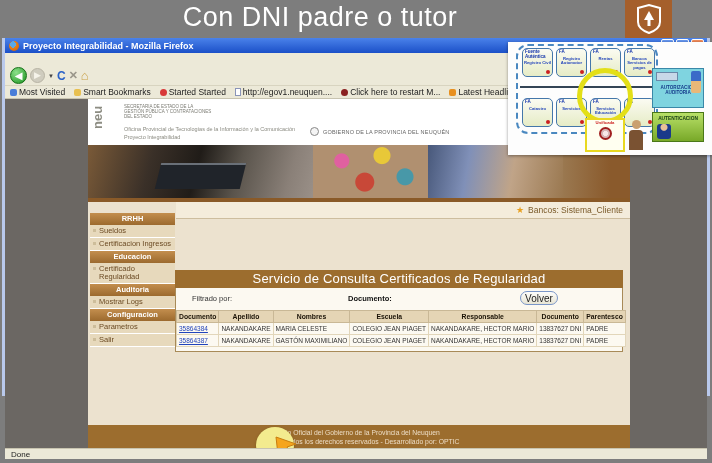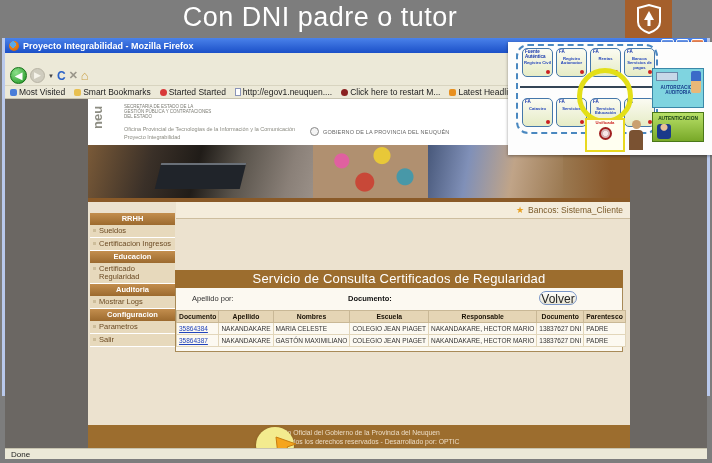--- a/index.html
+++ b/index.html
@@ -95,23 +95,23 @@
 
   
   .panel { position:absolute; left:87px; top:171px; width:448px; }
   .panel-header { height:18px; background:#9c6d2e; color:#fff; font-size:13px; text-align:center; line-height:18px; letter-spacing:.2px; }
   .panel-body { background:#fcf9f1; border:1px solid #a88a58; border-top:none; padding-bottom:4px; }
   .filter-row { position:relative; height:20px; }
   .filter-label { position:absolute; left:16px; top:6px; font-size:7.5px; color:#333; }
   .doc-label { position:absolute; left:172px; top:6px; font-size:7.5px; font-weight:bold; color:#111; }
   .doc-input { position:absolute; left:216px; top:3px; width:120px; height:13px; border:1px solid #8a8a8a;
     background:#fff; font-size:8px; color:#222; padding:0 3px; font-family:"Liberation Sans",sans-serif; }
-  .volver-btn { position:absolute; left:363px; top:3px; width:38px; height:14px;
+  .volver-btn { position:absolute; left:344px; top:3px; width:38px; height:14px;
     background:linear-gradient(#fdfdfb,#e8e5d4); border:1px solid #7a96c8; border-radius:7px;
-    font-size:12px; color:#222; font-family:"Liberation Sans",sans-serif; }
+    font-size:10px; color:#222; font-family:"Liberation Sans",sans-serif; }
   table.results { width:440px; margin:2px auto 0; border-collapse:collapse; }
   table.results th { background:#e5d5b5; border:1px solid #c9b896; font-size:6.8px; color:#1a1206;
     padding:2px 2px; font-weight:bold; }
   table.results td { background:#fcf9f1; border:1px solid #e2d6ba; font-size:6.5px; color:#333;
     padding:2px 2px; white-space:nowrap; }
   .doc-link { color:#2244bb; text-decoration:underline; }
 
   .site-footer { position:absolute; left:0px; top:326px; width:542px; height:23px; background:#9c6d2e;
     color:#ecdcc4; text-align:center; font-size:6.8px; padding-top:3px; line-height:9px; }
 
@@ -253,21 +253,21 @@
           <div class="sb-item">Mostrar Logs</div>
           <div class="sb-header">Configuracion</div>
           <div class="sb-item">Parametros</div>
           <div class="sb-item">Salir</div>
         </div>
 
         <div class="panel">
           <div class="panel-header">Servicio de Consulta Certificados de Regularidad</div>
           <div class="panel-body">
             <div class="filter-row">
-              <span class="filter-label">Apellido por:</span>
+              <span class="filter-label">Filtrado por:</span>
               <span class="doc-label">Documento:</span>
               <button class="volver-btn">Volver</button>
             </div>
             <table class="results">
               <tbody>
                   <tr>
                 <th>Documento</th>
                 <th>Apellido</th>
                 <th>Nombres</th>
                 <th>Escuela</th>

